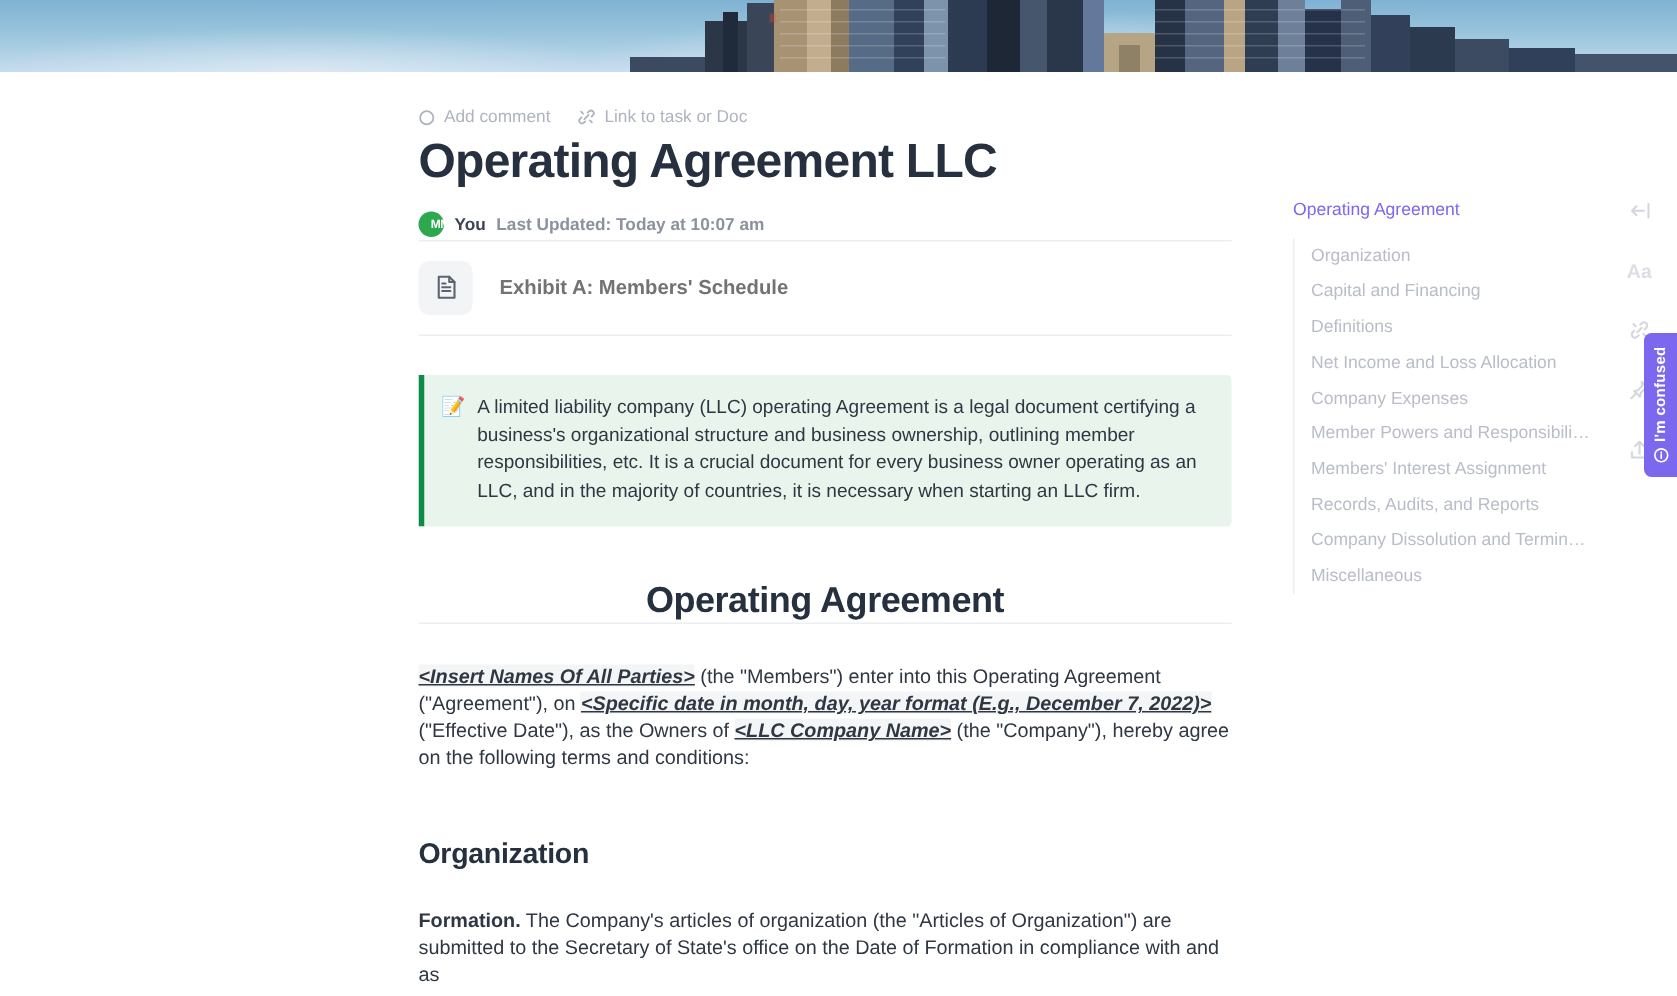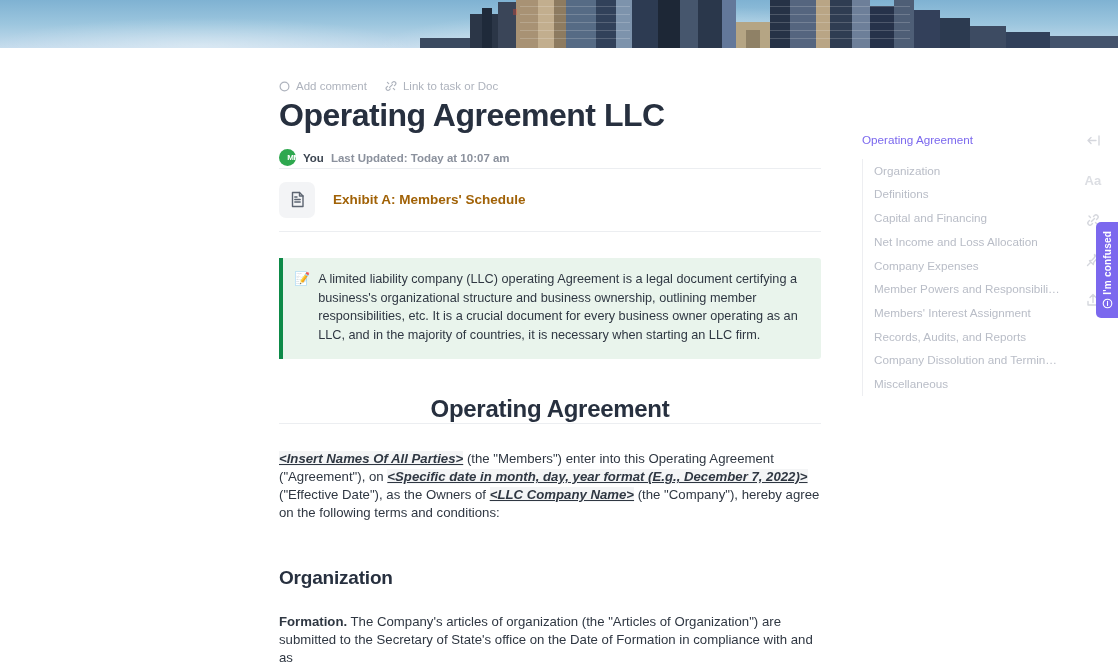--- a/index.html
+++ b/index.html
@@ -94,21 +94,21 @@
     position: absolute;
     top: 48px;
     left: 279px;
     width: 542px;
   }
 
   .meta-row {
     display: flex;
     align-items: center;
     gap: 18px;
-    padding-top: 38px;
+    padding-top: 30px;
     height: 26px;
   }
   .meta-item {
     display: flex;
     align-items: center;
     gap: 6px;
     color: #aeb3bd;
     font-size: 11.5px;
     cursor: pointer;
     white-space: nowrap;
@@ -166,21 +166,21 @@
   .subdoc .ficon {
     width: 36px; height: 36px;
     border-radius: 7px;
     background: #f3f4f6;
     display: flex; align-items: center; justify-content: center;
     color: #5c6471;
   }
   .subdoc .fname {
     font-size: 13.5px;
     font-weight: 700;
-    color: #a16207;
+    color: #737373;
   }
 
   
   .callout {
     margin-top: 26px;
     background: #e9f4ec;
     border-left: 4px solid #0d8a48;
     border-radius: 0 3px 3px 0;
     padding: 12px 14px 14px 11px;
     display: flex;
@@ -425,22 +425,22 @@
   <h3 class="section">Organization</h3>
 
   <p class="clause"><b>Formation.</b><span> The Company's articles of organization (the "Articles of Organization") are submitted to the Secretary of State's office on the Date of Formation in compliance with and as</span></p>
 
 </div>
 
 <div class="toc">
   <div class="toc-root">Operating Agreement</div>
   <div class="toc-children">
     <div class="toc-item">Organization</div>
+    <div class="toc-item">Capital and Financing</div>
     <div class="toc-item">Definitions</div>
-    <div class="toc-item">Capital and Financing</div>
     <div class="toc-item">Net Income and Loss Allocation</div>
     <div class="toc-item">Company Expenses</div>
     <div class="toc-item">Member Powers and Responsibiliti…</div>
     <div class="toc-item">Members' Interest Assignment</div>
     <div class="toc-item">Records, Audits, and Reports</div>
     <div class="toc-item">Company Dissolution and Termina…</div>
     <div class="toc-item">Miscellaneous</div>
   </div>
 </div>
 

